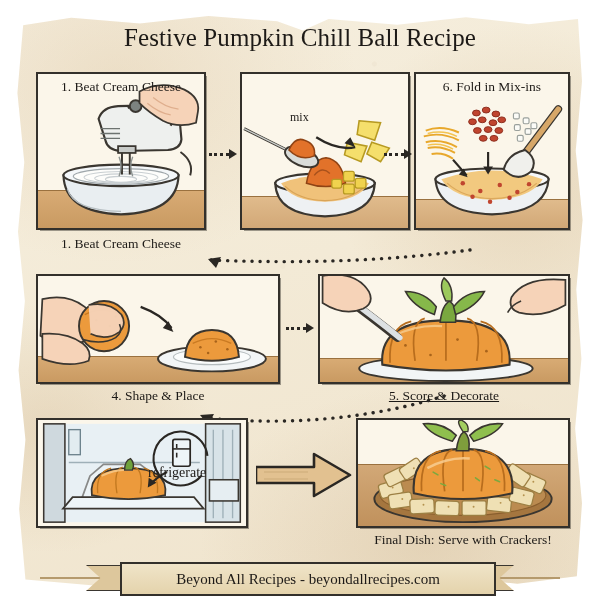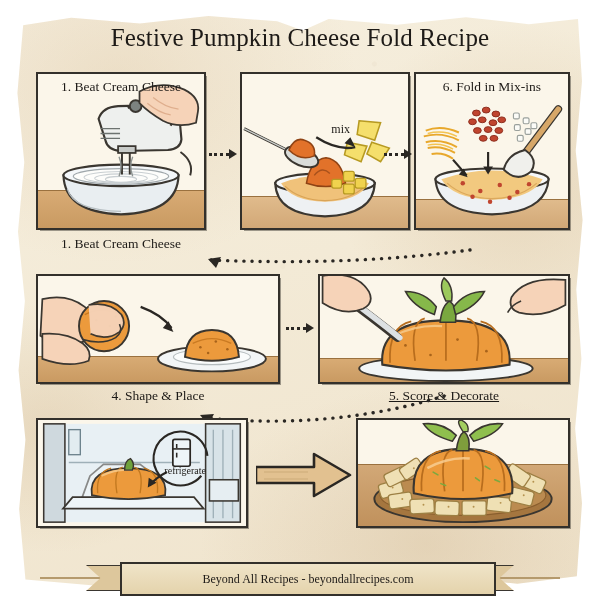--- a/index.html
+++ b/index.html
@@ -67,32 +67,32 @@
 
   .blockarrow{position:absolute;}
 
   
   .ribbonwrap{position:absolute;left:40px;right:40px;top:562px;height:30px;}
   .ribline{position:absolute;top:15px;left:0;right:0;height:1.6px;background:#b59a6d;}
   .ribtail{position:absolute;top:3px;width:34px;height:24px;background:#ddc79c;
     border:1.8px solid #3a3630;}
   .ribbon{position:absolute;left:80px;right:64px;top:0;height:30px;
     background:linear-gradient(#f0e4c8,#e4d3ac);border:2px solid #33302b;
-    display:flex;align-items:center;justify-content:center;font-size:12px;color:#1d1a17;}
+    display:flex;align-items:center;justify-content:center;font-size:15px;color:#1d1a17;}
 </style>
 </head>
 <body>
 
 <div id="poster">
 
   <div class="parchment">
     <div class="grain"></div>
   </div>
 
-  <div class="title">Festive Pumpkin Cheese Fold Recipe</div>
+  <div class="title">Festive Pumpkin Chill Ball Recipe</div>
 
   <div class="panel" style="left:36px;top:72px;width:170px;height:158px;">
     <div class="art">
       <div class="counter" style="height:24%"></div>
 
       <svg style="position:absolute;left:0;top:0;width:100%;height:100%" viewBox="0 0 170 158">
         <path d="M146 80 q14 10 10 24" fill="none" stroke="#3a3630" stroke-width="2"></path>
 
         <path d="M26 104 q1 38 59 40 q58 -2 59 -40 z" fill="#e9eef1" stroke="#3a3630" stroke-width="2.2"></path>
         <ellipse cx="85" cy="104" rx="59" ry="11" fill="#f4f7f9" stroke="#3a3630" stroke-width="2.2"></ellipse>
@@ -154,21 +154,21 @@
 
         <path d="M2 56 l48 24" stroke="#3a3630" stroke-width="3" fill="none"></path>
         <path d="M2 56 l48 24" stroke="#c9ccc9" stroke-width="1.4" fill="none"></path>
         <ellipse cx="61" cy="85" rx="18" ry="9" transform="rotate(22 61 85)" fill="#d9dcd9" stroke="#3a3630" stroke-width="2"></ellipse>
 
         <path d="M48 78 q6 -14 16 -10 q12 4 10 16 q-14 6 -26 -6z" fill="#e2722a" stroke="#8f4314" stroke-width="1.6"></path>
 
         <path d="M76 65 q22 14 40 10" fill="none" stroke="#2a2723" stroke-width="2.4"></path>
         <path d="M116 75 l-11 -4 l6 -6z" fill="#2a2723"></path>
       </svg>
-      <div style="position:absolute;left:48px;top:48px;width:60px;text-align:right;font-size:12px;color:#1d1a17;">mix</div>
+      <div style="position:absolute;left:48px;top:36px;width:60px;text-align:left;font-size:12px;color:#1d1a17;">mix</div>
     </div>
   </div>
 
   <div class="dotarrow" style="left:384px;top:148px;width:28px;">
     <div class="dots"></div>
       <div class="head"></div>
   </div>
 
   <div class="panel" style="left:414px;top:72px;width:156px;height:158px;">
     <div class="art">
@@ -356,21 +356,21 @@
         <path d="M88 52 q0 -10 6 -12 q5 5 2 12z" fill="#6fa23c" stroke="#3a3630" stroke-width="1.4"></path>
 
         <circle cx="146" cy="40" r="28" fill="none" stroke="#2a2723" stroke-width="2.2" stroke-dasharray="120 22" transform="rotate(108 146 40)"></circle>
         <rect x="138" y="20" width="18" height="28" rx="2" fill="#eef5f8" stroke="#2a2723" stroke-width="1.8"></rect>
         <path d="M138 30 l18 0" stroke="#2a2723" stroke-width="1.6"></path>
         <path d="M142 25 l0 4 M142 34 l0 5" stroke="#2a2723" stroke-width="1.6"></path>
 
         <path d="M132 54 q-12 6 -18 14" fill="none" stroke="#2a2723" stroke-width="2.2"></path>
         <path d="M112 70 l1 -10 l8 5z" fill="#2a2723"></path>
       </svg>
-      <div style="position:absolute;left:96px;top:45px;width:72px;text-align:right;font-size:10px;color:#1d1a17;">refrigerate</div>
+      <div style="position:absolute;left:110px;top:45px;width:72px;text-align:left;font-size:14px;color:#1d1a17;">refrigerate</div>
     </div>
   </div>
 
   <svg class="blockarrow" style="left:256px;top:452px;width:96px;height:46px;" viewBox="0 0 96 46">
     <path d="M0 15 l58 0 l0 -13 l36 21 l-36 21 l0 -13 l-58 0z" fill="#e2c190" stroke="#2a2723" stroke-width="2.6" stroke-linejoin="round"></path>
     <path d="M8 20 l44 0 M8 27 l44 0" stroke="#cbab78" stroke-width="1.2"></path>
   </svg>
 
   <div class="panel" style="left:356px;top:418px;width:214px;height:110px;">
     <div class="art">
@@ -418,20 +418,21 @@
             <path d="M120 60 l4 3"></path>
         </g>
 
         <path d="M100 32 q2 -16 8 -20 q7 5 5 20z" fill="#7f9e3c" stroke="#3a3630" stroke-width="1.6"></path>
         <path d="M96 22 q-22 -6 -30 -18 q20 -2 34 12z" fill="#8fbf4e" stroke="#3a3630" stroke-width="1.6"></path>
         <path d="M118 22 q22 -6 30 -18 q-20 -2 -34 12z" fill="#8fbf4e" stroke="#3a3630" stroke-width="1.6"></path>
         <path d="M107 12 q-8 -12 -2 -12 q9 4 7 12z" fill="#a3cf60" stroke="#3a3630" stroke-width="1.4"></path>
       </svg>
     </div>
   </div>
+  <div class="cap" style="left:340px;top:532px;width:246px;">Final Dish: Serve with Crackers!</div>
 
   <div class="ribbonwrap">
     <div class="ribline"></div>
     <div class="ribtail" style="left:46px;clip-path:polygon(0 0,100% 0,100% 100%,0 100%,40% 50%);"></div>
     <div class="ribtail" style="right:46px;clip-path:polygon(0 0,100% 0,60% 50%,100% 100%,0 100%);"></div>
     <div class="ribbon">Beyond All Recipes - beyondallrecipes.com</div>
   </div>
 
 </div>
 

